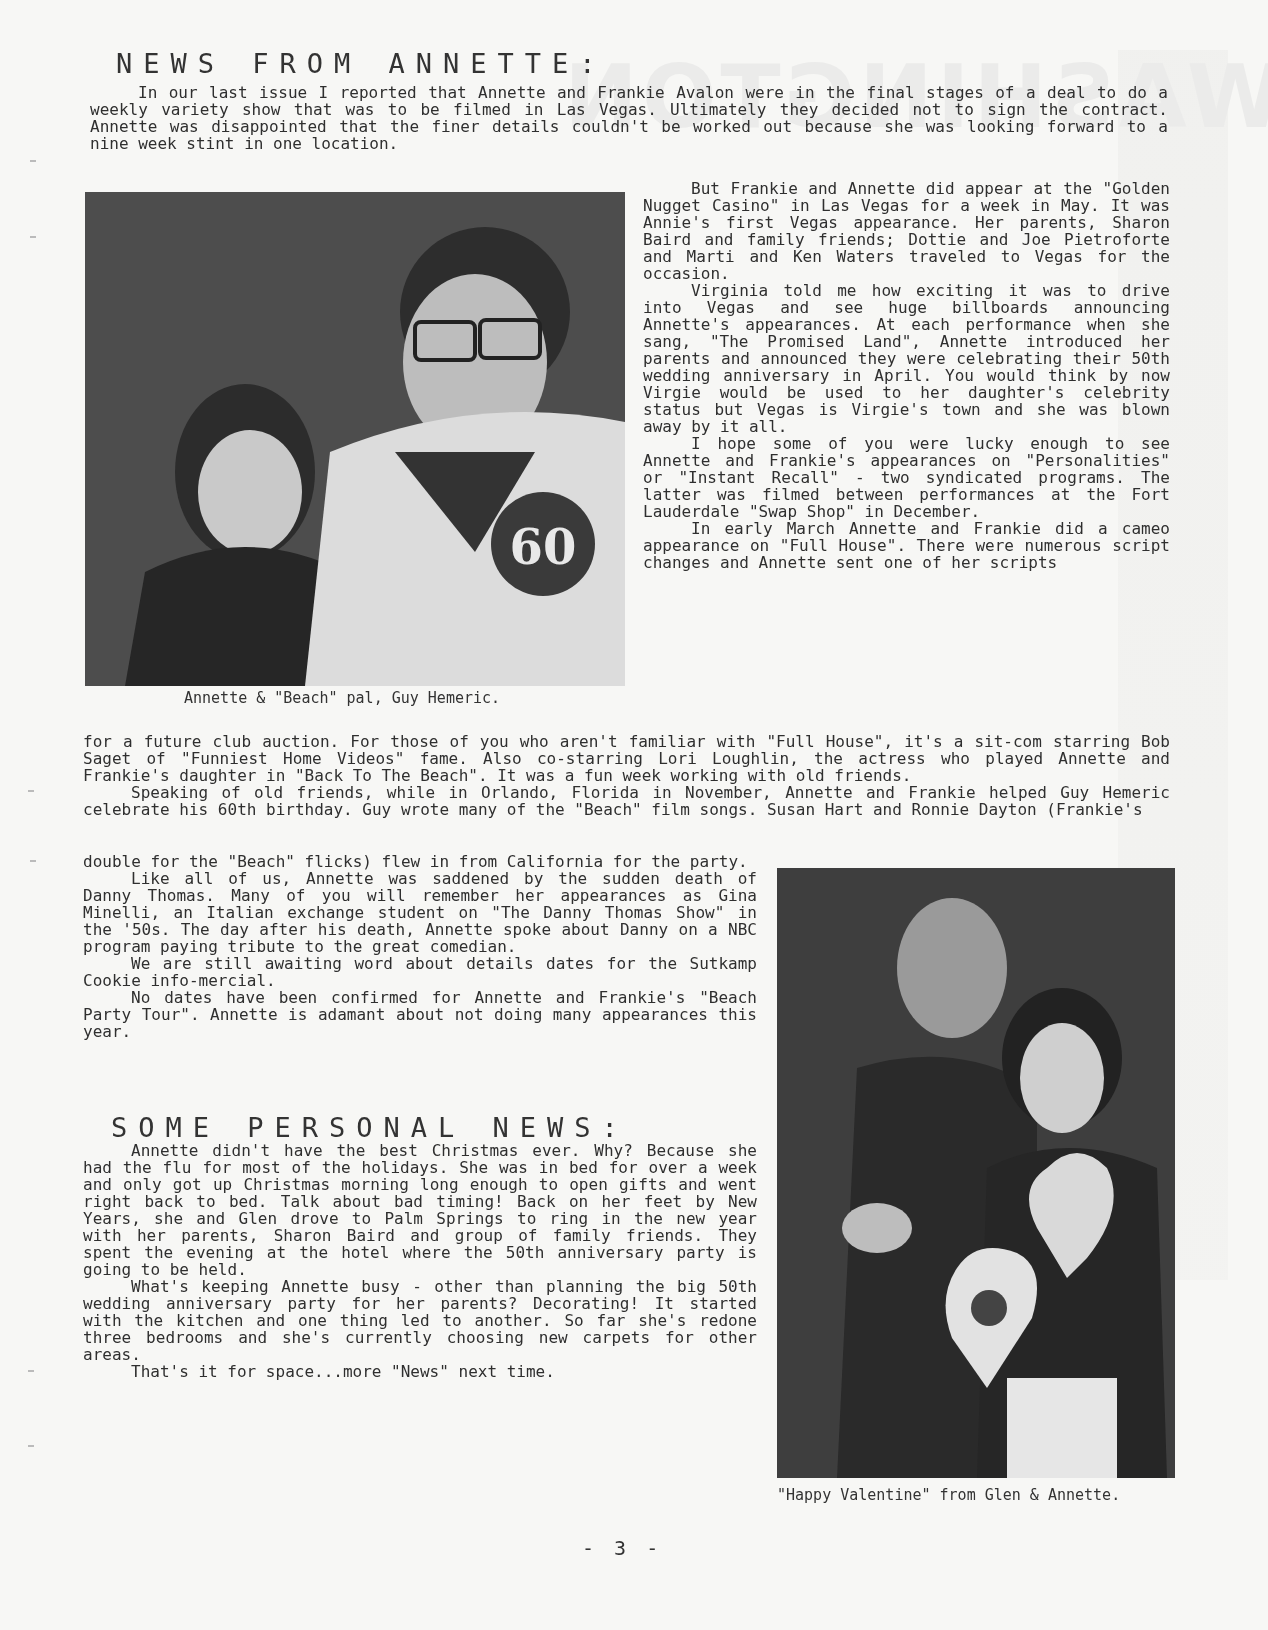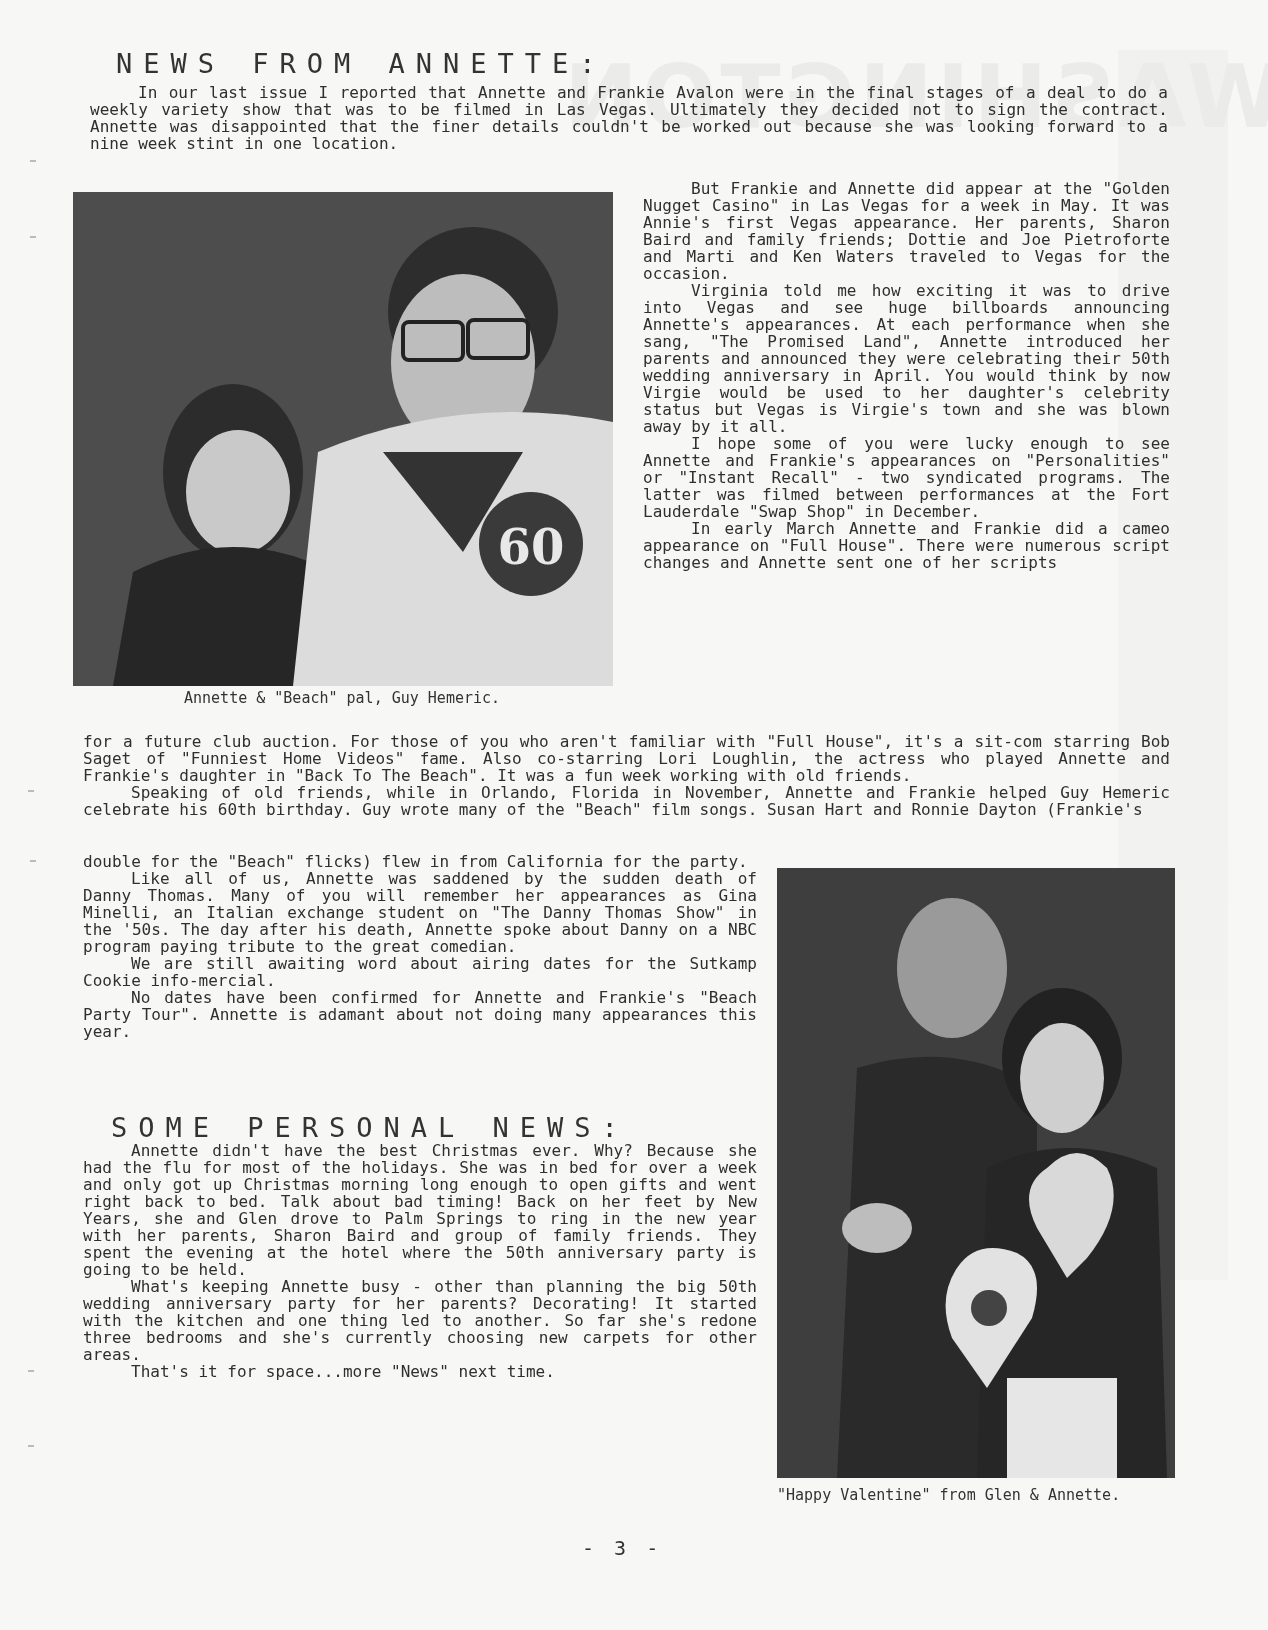--- a/index.html
+++ b/index.html
@@ -50,21 +50,21 @@
 <div class="ghost-title">WASHINGTON</div>
 
 <div class="heading" style="left:88px; top:48px;">
   <span class="ul">NEWS FROM ANNETTE</span><span>:</span>
 </div>
 
 <div class="block" style="left:90px; top:84px; width:1078px;">
   <p class="indent">In our last issue I reported that Annette and Frankie Avalon were in the final stages of a deal to do a weekly variety show that was to be filmed in Las Vegas.  Ultimately they decided not  to sign the contract. Annette was disappointed that the finer details couldn't be worked out because she was looking forward to a nine week stint in one location.</p>
 </div>
 
-<div class="photo" style="left:73px; top:192px; width:540px; height:494px;text-decoration:underline;">
+<div class="photo" style="left:85px; top:192px; width:540px; height:494px;text-decoration:underline;">
   <svg width="540" height="494" viewBox="0 0 540 494">
     <rect x="0" y="0" width="540" height="494" fill="#4d4d4d"></rect>
     <ellipse cx="160" cy="280" rx="70" ry="88" fill="#2c2c2c"></ellipse>
     <ellipse cx="165" cy="300" rx="52" ry="62" fill="#c9c9c9"></ellipse>
     <path d="M40 494 L60 380 Q160 330 260 380 L270 494 Z" fill="#262626"></path>
     <ellipse cx="400" cy="120" rx="85" ry="85" fill="#2d2d2d"></ellipse>
     <ellipse cx="390" cy="170" rx="72" ry="88" fill="#bdbdbd"></ellipse>
     <rect x="330" y="130" width="60" height="38" rx="6" fill="none" stroke="#222" stroke-width="4"></rect>
     <rect x="395" y="128" width="60" height="38" rx="6" fill="none" stroke="#222" stroke-width="4"></rect>
     <path d="M220 494 L245 260 Q390 200 540 230 L540 494 Z" fill="#dcdcdc"></path>
@@ -83,21 +83,21 @@
 </div>
 
 <div class="block" style="left:83px; top:733px; width:1087px;">
   <p>for a future club auction.  For those of you who aren't familiar with "Full House", it's a sit-com starring Bob Saget of "Funniest Home Videos" fame.  Also co-starring Lori Loughlin, the actress who played Annette and Frankie's daughter in "Back To The Beach".  It was a fun week working with old friends.</p>
   <p class="indent">Speaking of old friends, while in Orlando, Florida in November, Annette and Frankie helped Guy Hemeric celebrate his 60th birthday.  Guy wrote many of the "Beach" film songs.  Susan Hart and Ronnie Dayton (Frankie's</p>
 </div>
 
 <div class="block" style="left:83px; top:853px; width:674px;">
   <p>double for the "Beach" flicks) flew in from  California for the party.</p>
   <p class="indent">Like all of us, Annette was saddened by the sudden death of Danny Thomas.  Many of you will remember her appearances as Gina Minelli, an Italian exchange student on "The Danny Thomas Show" in the '50s.  The day after his death, Annette spoke about Danny on a NBC program paying tribute to the great comedian.</p>
-  <p class="indent">We are still awaiting word about airing dates for the Sutkamp Cookie info-mercial.</p>
+  <p class="indent">We are still awaiting word about details dates for the Sutkamp Cookie info-mercial.</p>
   <p class="indent">No dates have been confirmed for Annette and Frankie's "Beach Party Tour".  Annette is adamant about not doing many appearances this year.</p>
 </div>
 
 <div class="heading" style="left:83px; top:1112px;">
   <span class="ul">SOME PERSONAL NEWS</span><span>:</span>
 </div>
 
 <div class="block" style="left:83px; top:1142px; width:674px;">
   <p class="indent">Annette didn't have the best Christmas ever.  Why?  Because she had the flu for most of the holidays.  She was in bed for  over a week and only got up Christmas morning long enough to open gifts and went right back to bed.  Talk about bad timing!  Back on her feet by New Years, she and  Glen drove to Palm Springs to ring in the new year with her parents, Sharon Baird and group of family friends.  They spent the evening at the hotel where the 50th anniversary party is going to be held.</p>
   <p class="indent">What's keeping Annette busy - other than planning the big 50th wedding anniversary party for her parents?  Decorating!  It started with the kitchen and one thing led to another.  So far she's redone three bedrooms and she's currently choosing new carpets for other areas.</p>

